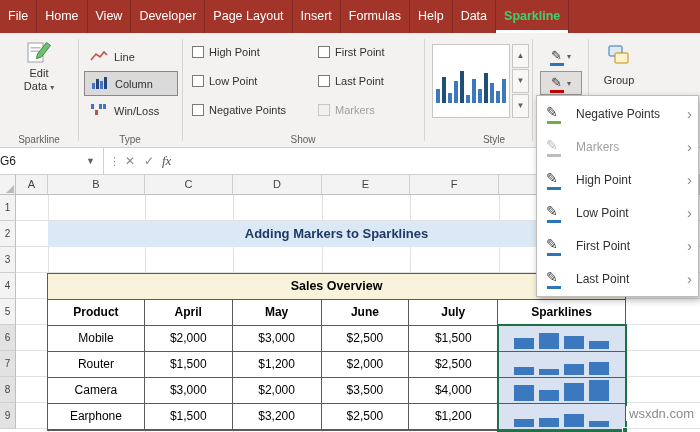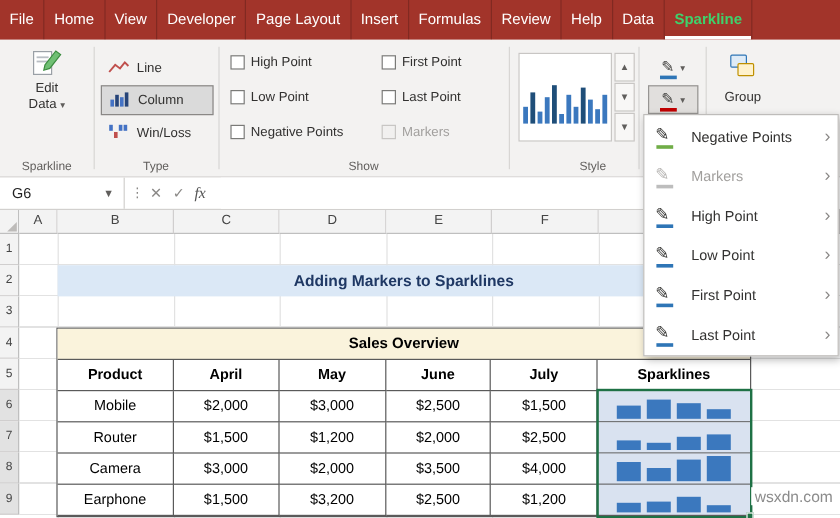--- a/index.html
+++ b/index.html
@@ -38,21 +38,21 @@
   .colorbtn.pressed { background:#E1DFDD; border:1px solid #979593; }
   .pen { position:relative; font-size:13px; line-height:14px; color:#3A3A38; }
   .pen .strip { position:absolute; left:-1px; bottom:-3px; width:14px; height:3px; }
   .colorbtn .dd { font-size:8px; color:#605E5C; }
 
   #groupbtn { position:absolute; left:592px; top:11px; width:54px; height:56px; text-align:center; font-size:11px; color:#323130; }
   #groupbtn div { margin-top:6px; }
 
   
   #fbar { position:absolute; left:0; top:148px; width:700px; height:27px; background:#fff; border-bottom:1px solid #D2D0CE; z-index:5; }
-  #namebox { position:absolute; left:0; top:0; width:104px; height:26px; border-right:1px solid #D2D0CE; font-size:12px; color:#222; line-height:26px; padding-left:10px; }
+  #namebox { position:absolute; left:0; top:0; width:104px; height:26px; border-right:1px solid #D2D0CE; font-size:12px; color:#222; line-height:26px; }
   #namebox .nb-dd { position:absolute; right:8px; top:0; color:#605E5C; font-size:9px; }
   .fb-ico { position:absolute; top:0; line-height:26px; color:#8A8886; font-size:12px; }
   #fb-grip { left:109px; font-size:11px; }
   #fb-x { left:125px; }
   #fb-check { left:144px; }
   #fb-fx { left:162px; font-style:italic; font-family:"Liberation Serif", serif; color:#555; font-size:13px; }
   #fb-input { position:absolute; left:184px; top:0; right:0; height:26px; background:#fff; }
 
   
   #sheet { position:absolute; left:0; top:175px; width:700px; height:257px; background:#fff; }
@@ -101,21 +101,20 @@
 <div id="app">
 
   <div id="tabbar">
     <span class="tab">File</span>
     <span class="tab">Home</span>
     <span class="tab">View</span>
     <span class="tab">Developer</span>
     <span class="tab">Page Layout</span>
     <span class="tab">Insert</span>
     <span class="tab">Formulas</span>
-    <span class="tab">Review</span>
     <span class="tab">Help</span>
     <span class="tab">Data</span>
     <span class="tab active">Sparkline</span>
   </div>
 
   <div id="ribbon">
     <div id="editdata">
       <span>
         <svg width="26" height="26" viewBox="0 0 26 26">
           <rect x="2" y="4" width="15" height="19" fill="#FFFFFF" stroke="#9AA0A6"></rect>

